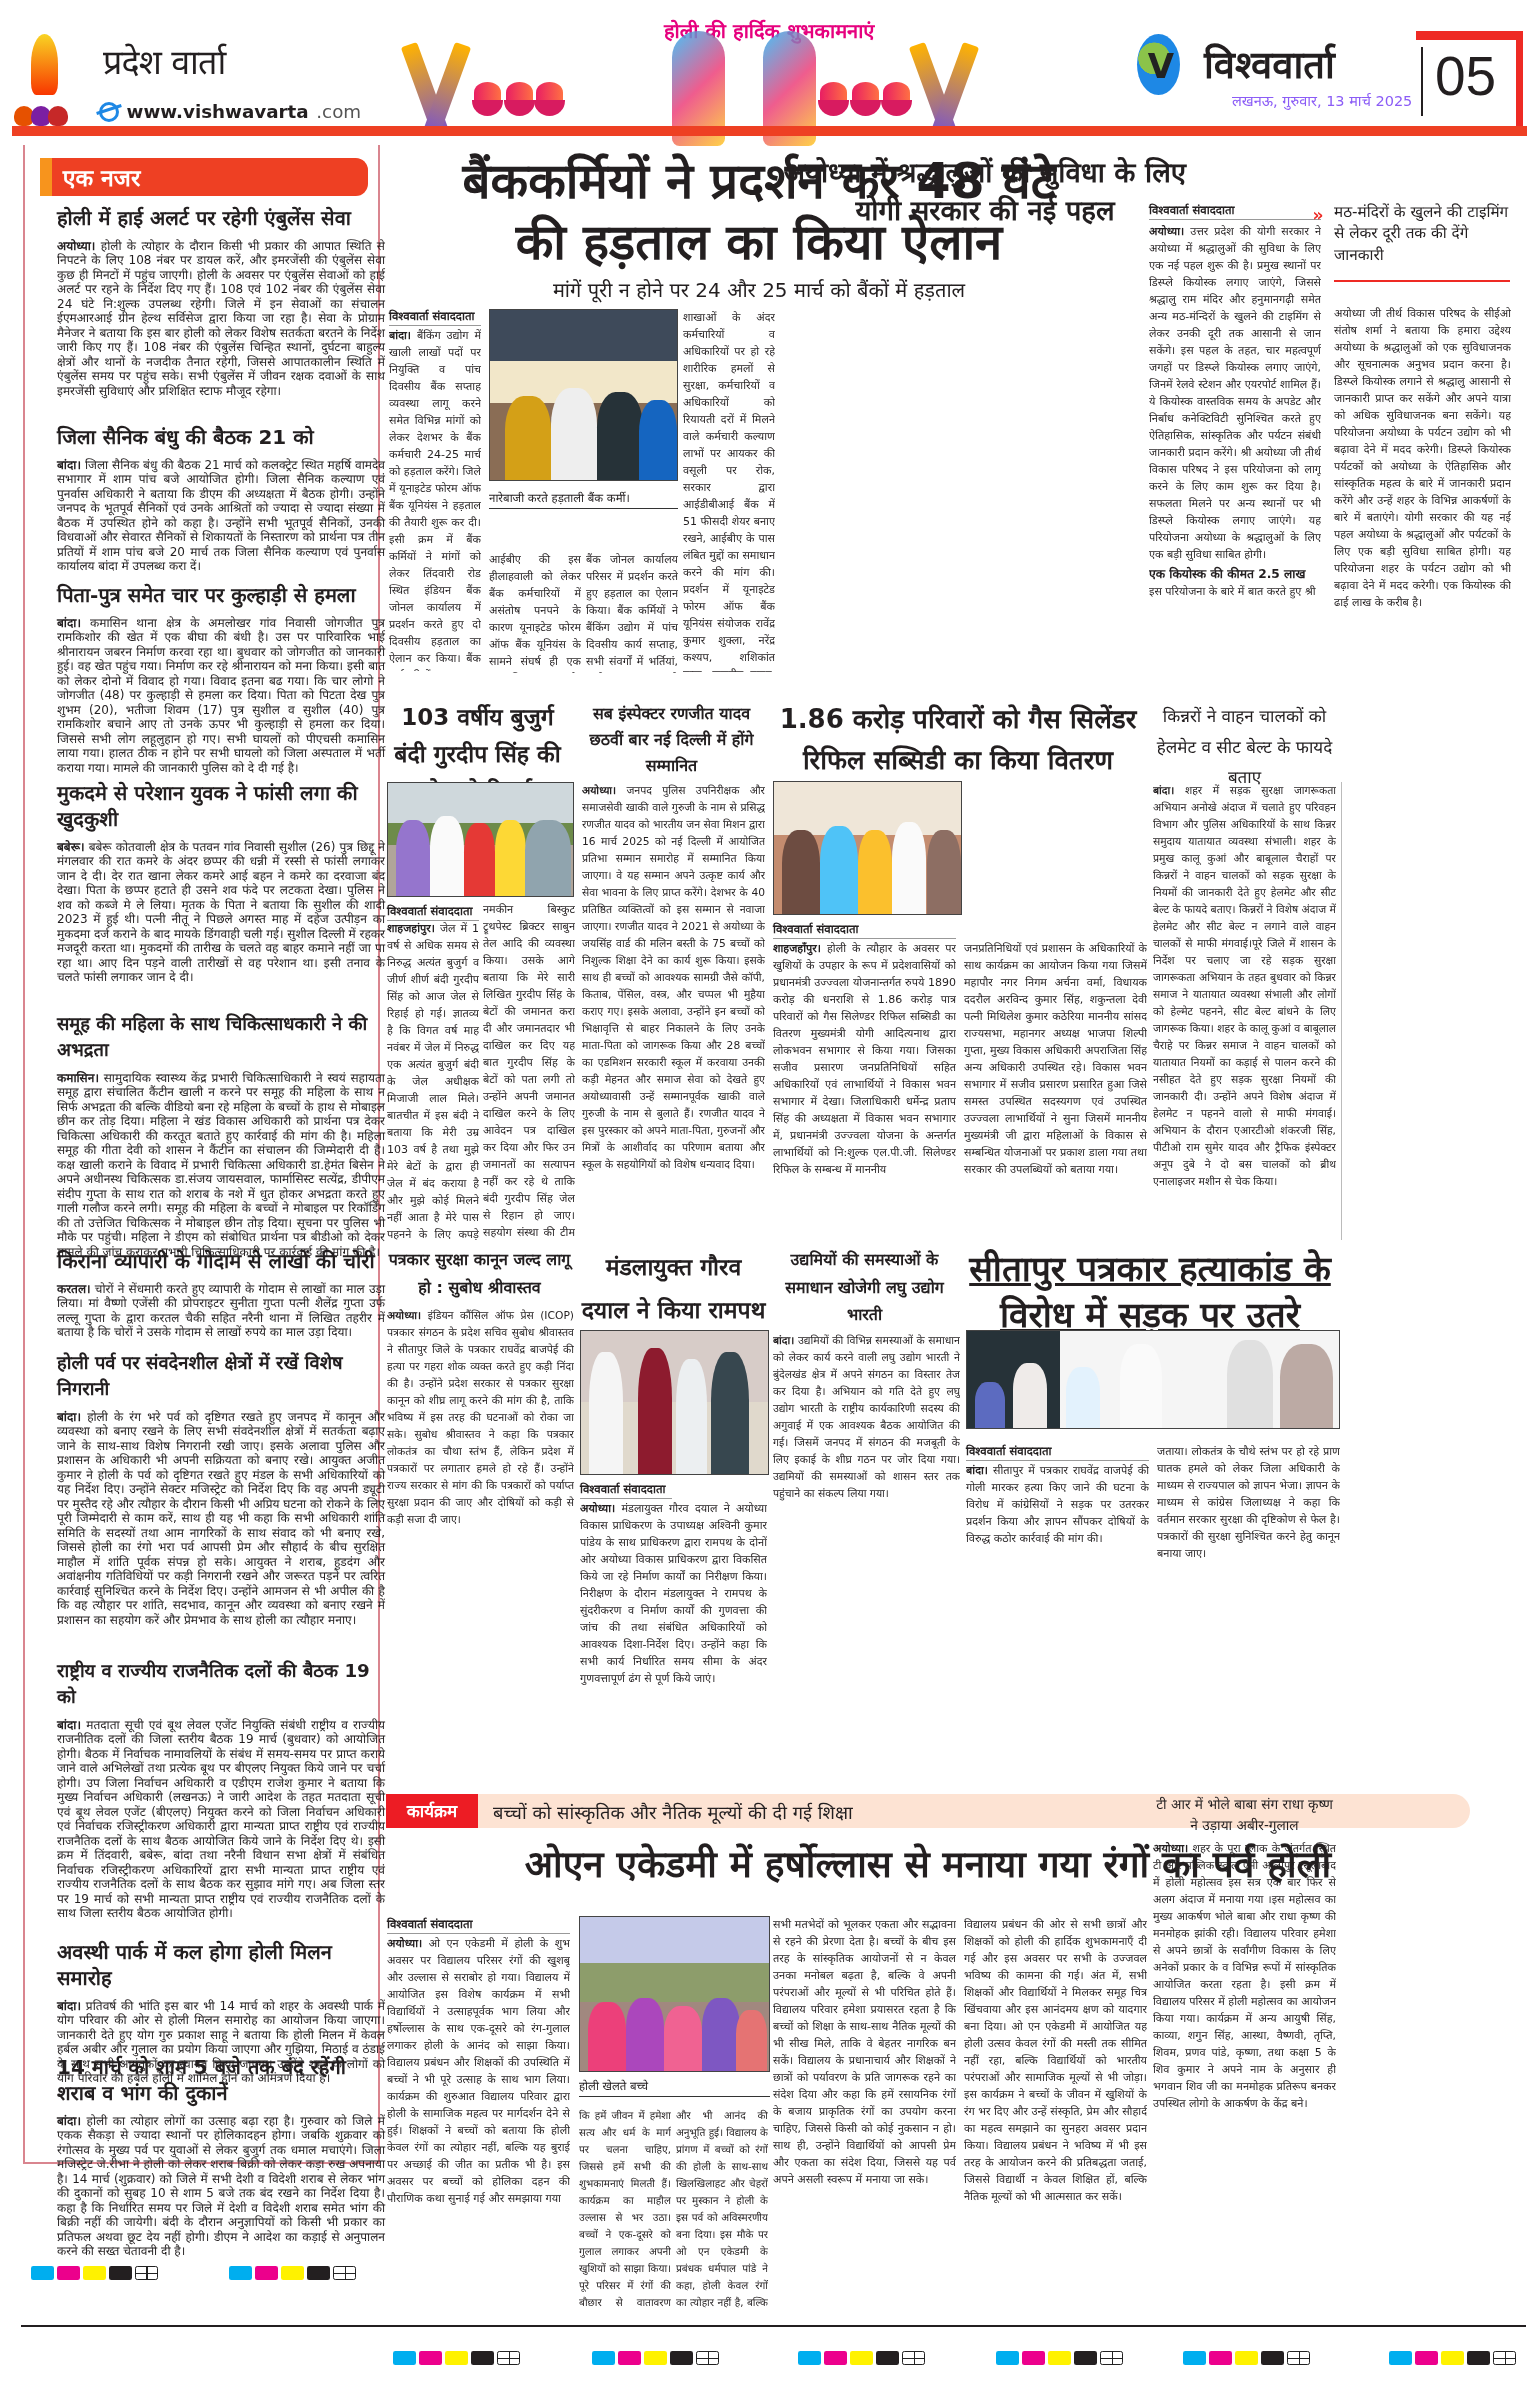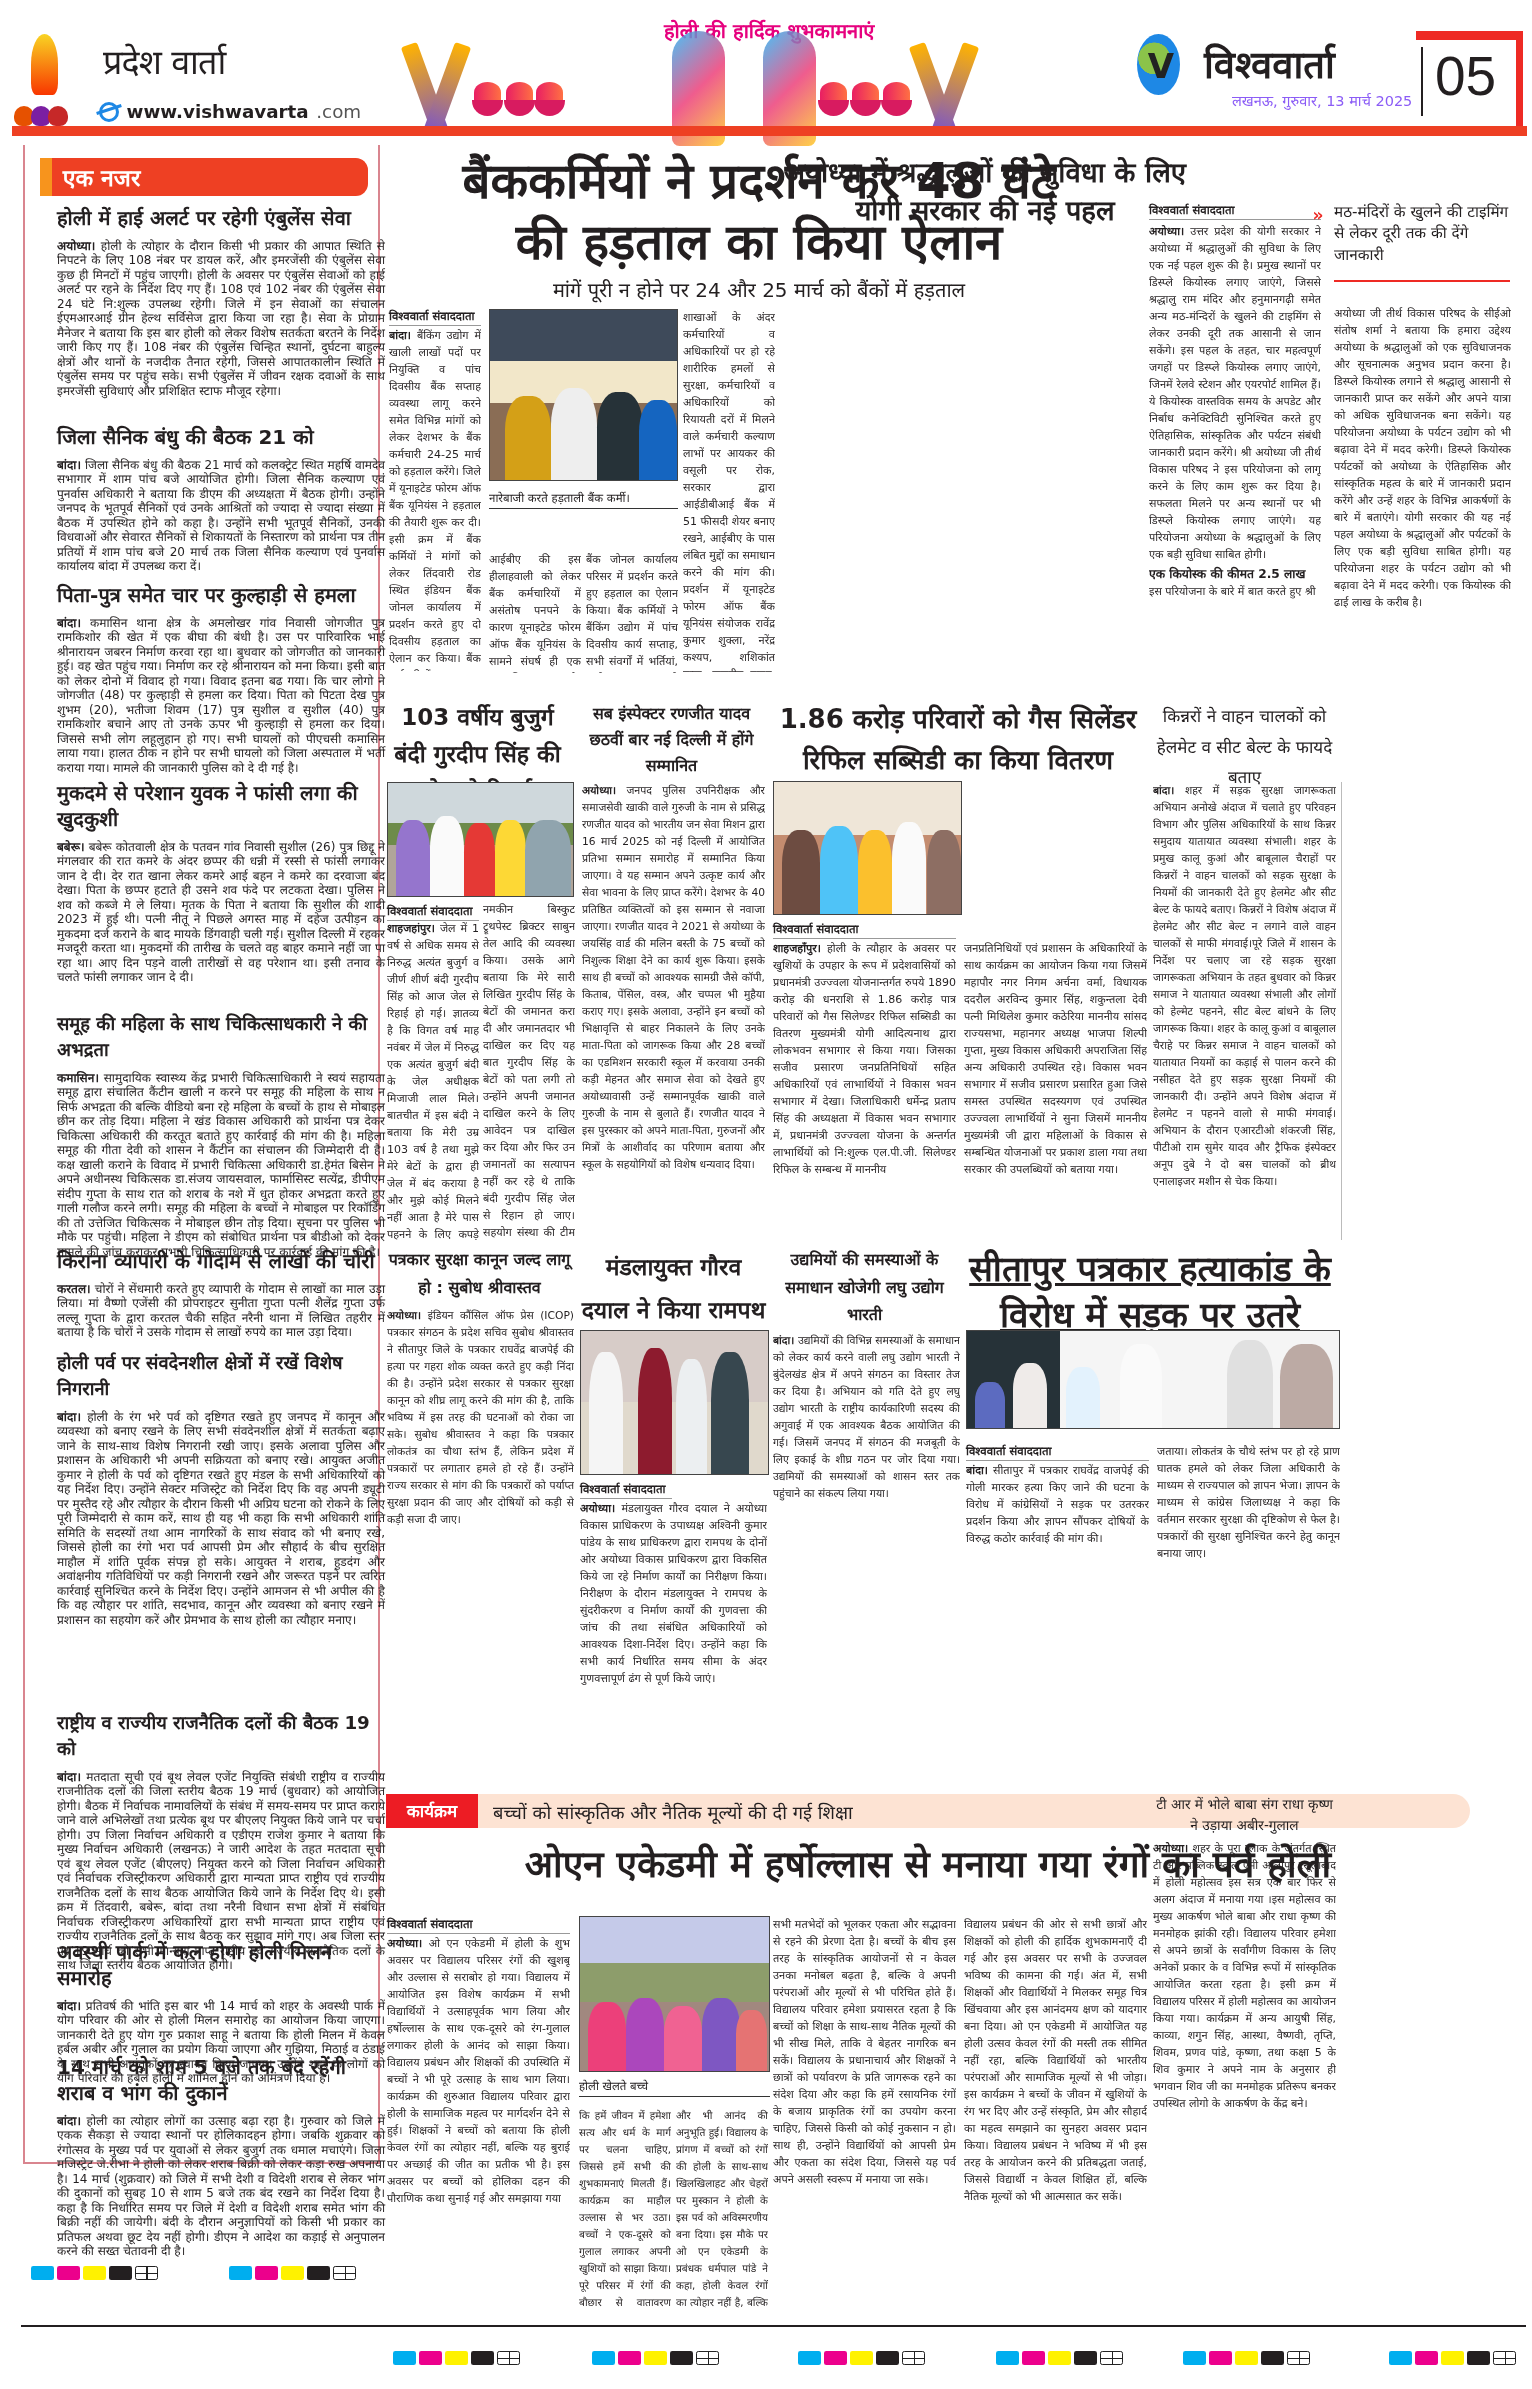--- a/index.html
+++ b/index.html
@@ -163,21 +163,21 @@
   <p><b>कमासिन।</b> <span>सामुदायिक स्वास्थ्य केंद्र प्रभारी चिकित्साधिकारी ने स्वयं सहायता समूह द्वारा संचालित कैंटीन खाली न करने पर समूह की महिला के साथ न सिर्फ अभद्रता की बल्कि वीडियो बना रहे महिला के बच्चों के हाथ से मोबाइल छीन कर तोड़ दिया। महिला ने खंड विकास अधिकारी को प्रार्थना पत्र देकर चिकित्सा अधिकारी की करतूत बताते हुए कार्रवाई की मांग की है। महिला समूह की गीता देवी को शासन ने कैंटीन का संचालन की जिम्मेदारी दी है। कक्ष खाली कराने के विवाद में प्रभारी चिकित्सा अधिकारी डा.हेमंत बिसेन ने अपने अधीनस्थ चिकित्सक डा.संजय जायसवाल, फार्मासिस्ट सत्येंद्र, डीपीएम संदीप गुप्ता के साथ रात को शराब के नशे में धुत होकर अभद्रता करते हुए गाली गलौज करने लगी। समूह की महिला के बच्चों ने मोबाइल पर रिकॉर्डिंग की तो उत्तेजित चिकित्सक ने मोबाइल छीन तोड़ दिया। सूचना पर पुलिस भी मौके पर पहुंची। महिला ने डीएम को संबोधित प्रार्थना पत्र बीडीओ को देकर मामले की जांच कराकर प्रभारी चिकित्साधिकारी पर कार्रवाई की मांग की है।</span></p>
 </div>
 <div class="brief" style="top:1248px;">
   <h3>किराना व्यापारी के गोदाम से लाखों की चोरी</h3>
   <p><b>करतल।</b> <span>चोरों ने सेंधमारी करते हुए व्यापारी के गोदाम से लाखों का माल उड़ा लिया। मां वैष्णो एजेंसी की प्रोपराइटर सुनीता गुप्ता पत्नी शैलेंद्र गुप्ता उर्फ लल्लू गुप्ता के द्वारा करतल चैकी सहित नरैनी थाना में लिखित तहरीर में बताया है कि चोरों ने उसके गोदाम से लाखों रुपये का माल उड़ा दिया।</span></p>
 </div>
 <div class="brief" style="top:1350px;">
   <h3 style="font-size:18.3px;">होली पर्व पर संवदेनशील क्षेत्रों में रखें विशेष निगरानी</h3>
   <p><b>बांदा।</b> <span>होली के रंग भरे पर्व को दृष्टिगत रखते हुए जनपद में कानून और व्यवस्था को बनाए रखने के लिए सभी संवदेनशील क्षेत्रों में सतर्कता बढ़ाए जाने के साथ-साथ विशेष निगरानी रखी जाए। इसके अलावा पुलिस और प्रशासन के अधिकारी भी अपनी सक्रियता को बनाए रखे। आयुक्त अजीत कुमार ने होली के पर्व को दृष्टिगत रखते हुए मंडल के सभी अधिकारियों को यह निर्देश दिए। उन्होंने सेक्टर मजिस्ट्रेट को निर्देश दिए कि वह अपनी ड्यूटी पर मुस्तैद रहे और त्यौहार के दौरान किसी भी अप्रिय घटना को रोकने के लिए पूरी जिम्मेदारी से काम करें, साथ ही यह भी कहा कि सभी अधिकारी शांति समिति के सदस्यों तथा आम नागरिकों के साथ संवाद को भी बनाए रखे, जिससे होली का रंगो भरा पर्व आपसी प्रेम और सौहार्द के बीच सुरक्षित माहौल में शांति पूर्वक संपन्न हो सके। आयुक्त ने शराब, हुडदंग और अवांक्षनीय गतिविधियों पर कड़ी निगरानी रखने और जरूरत पड़ने पर त्वरित कार्रवाई सुनिश्चित करने के निर्देश दिए। उन्होंने आमजन से भी अपील की है कि वह त्यौहार पर शांति, सदभाव, कानून और व्यवस्था को बनाए रखने में प्रशासन का सहयोग करें और प्रेमभाव के साथ होली का त्यौहार मनाए।</span></p>
 </div>
-<div class="brief" style="top:1710px;">
+<div class="brief" style="top:1658px;">
   <h3 style="font-size:18.3px;">राष्ट्रीय व राज्यीय राजनैतिक दलों की बैठक 19 को</h3>
   <p><b>बांदा।</b> <span>मतदाता सूची एवं बूथ लेवल एजेंट नियुक्ति संबंधी राष्ट्रीय व राज्यीय राजनीतिक दलों की जिला स्तरीय बैठक 19 मार्च (बुधवार) को आयोजित होगी। बैठक में निर्वाचक नामावलियों के संबंध में समय-समय पर प्राप्त कराये जाने वाले अभिलेखों तथा प्रत्येक बूथ पर बीएलए नियुक्त किये जाने पर चर्चा होगी। उप जिला निर्वाचन अधिकारी व एडीएम राजेश कुमार ने बताया कि मुख्य निर्वाचन अधिकारी (लखनऊ) ने जारी आदेश के तहत मतदाता सूची एवं बूथ लेवल एजेंट (बीएलए) नियुक्त करने को जिला निर्वाचन अधिकारी एवं निर्वाचक रजिस्ट्रीकरण अधिकारी द्वारा मान्यता प्राप्त राष्ट्रीय एवं राज्यीय राजनैतिक दलों के साथ बैठक आयोजित किये जाने के निर्देश दिए थे। इसी क्रम में तिंदवारी, बबेरू, बांदा तथा नरैनी विधान सभा क्षेत्रों में संबंधित निर्वाचक रजिस्ट्रीकरण अधिकारियों द्वारा सभी मान्यता प्राप्त राष्ट्रीय एवं राज्यीय राजनैतिक दलों के साथ बैठक कर सुझाव मांगे गए। अब जिला स्तर पर 19 मार्च को सभी मान्यता प्राप्त राष्ट्रीय एवं राज्यीय राजनैतिक दलों के साथ जिला स्तरीय बैठक आयोजित होगी।</span></p>
 </div>
 <div class="brief" style="top:1939px;">
   <h3>अवस्थी पार्क में कल होगा होली मिलन समारोह</h3>
   <p><b>बांदा।</b> <span>प्रतिवर्ष की भांति इस बार भी 14 मार्च को शहर के अवस्थी पार्क में योग परिवार की ओर से होली मिलन समारोह का आयोजन किया जाएगा। जानकारी देते हुए योग गुरु प्रकाश साहू ने बताया कि होली मिलन में केवल हर्बल अबीर और गुलाल का प्रयोग किया जाएगा और गुझिया, मिठाई व ठंडाई के साथ सभी आगंतुकों का स्वागत किया जाएगा। उन्होंने शहर के लोगों को योग परिवार की हर्बल होली में शामिल होने का आमंत्रण दिया है।</span></p>
 </div>
 <div class="brief" style="top:2054px;">
   <h3>14 मार्च को शाम 5 बजे तक बंद रहेंगी शराब व भांग की दुकानें</h3>
   <p><b>बांदा।</b> <span>होली का त्योहार लोगों का उत्साह बढ़ा रहा है। गुरुवार को जिले में एकक सैकड़ा से ज्यादा स्थानों पर होलिकादहन होगा। जबकि शुक्रवार को रंगोत्सव के मुख्य पर्व पर युवाओं से लेकर बुजुर्ग तक धमाल मचाएंगे। जिला मजिस्ट्रेट जे.रीभा ने होली को लेकर शराब बिक्री को लेकर कड़ा रुख अपनाया है। 14 मार्च (शुक्रवार) को जिले में सभी देशी व विदेशी शराब से लेकर भांग की दुकानों को सुबह 10 से शाम 5 बजे तक बंद रखने का निर्देश दिया है। कहा है कि निर्धारित समय पर जिले में देशी व विदेशी शराब समेत भांग की बिक्री नहीं की जायेगी। बंदी के दौरान अनुज्ञापियों को किसी भी प्रकार का प्रतिफल अथवा छूट देय नहीं होगी। डीएम ने आदेश का कड़ाई से अनुपालन करने की सख्त चेतावनी दी है।</span></p>

